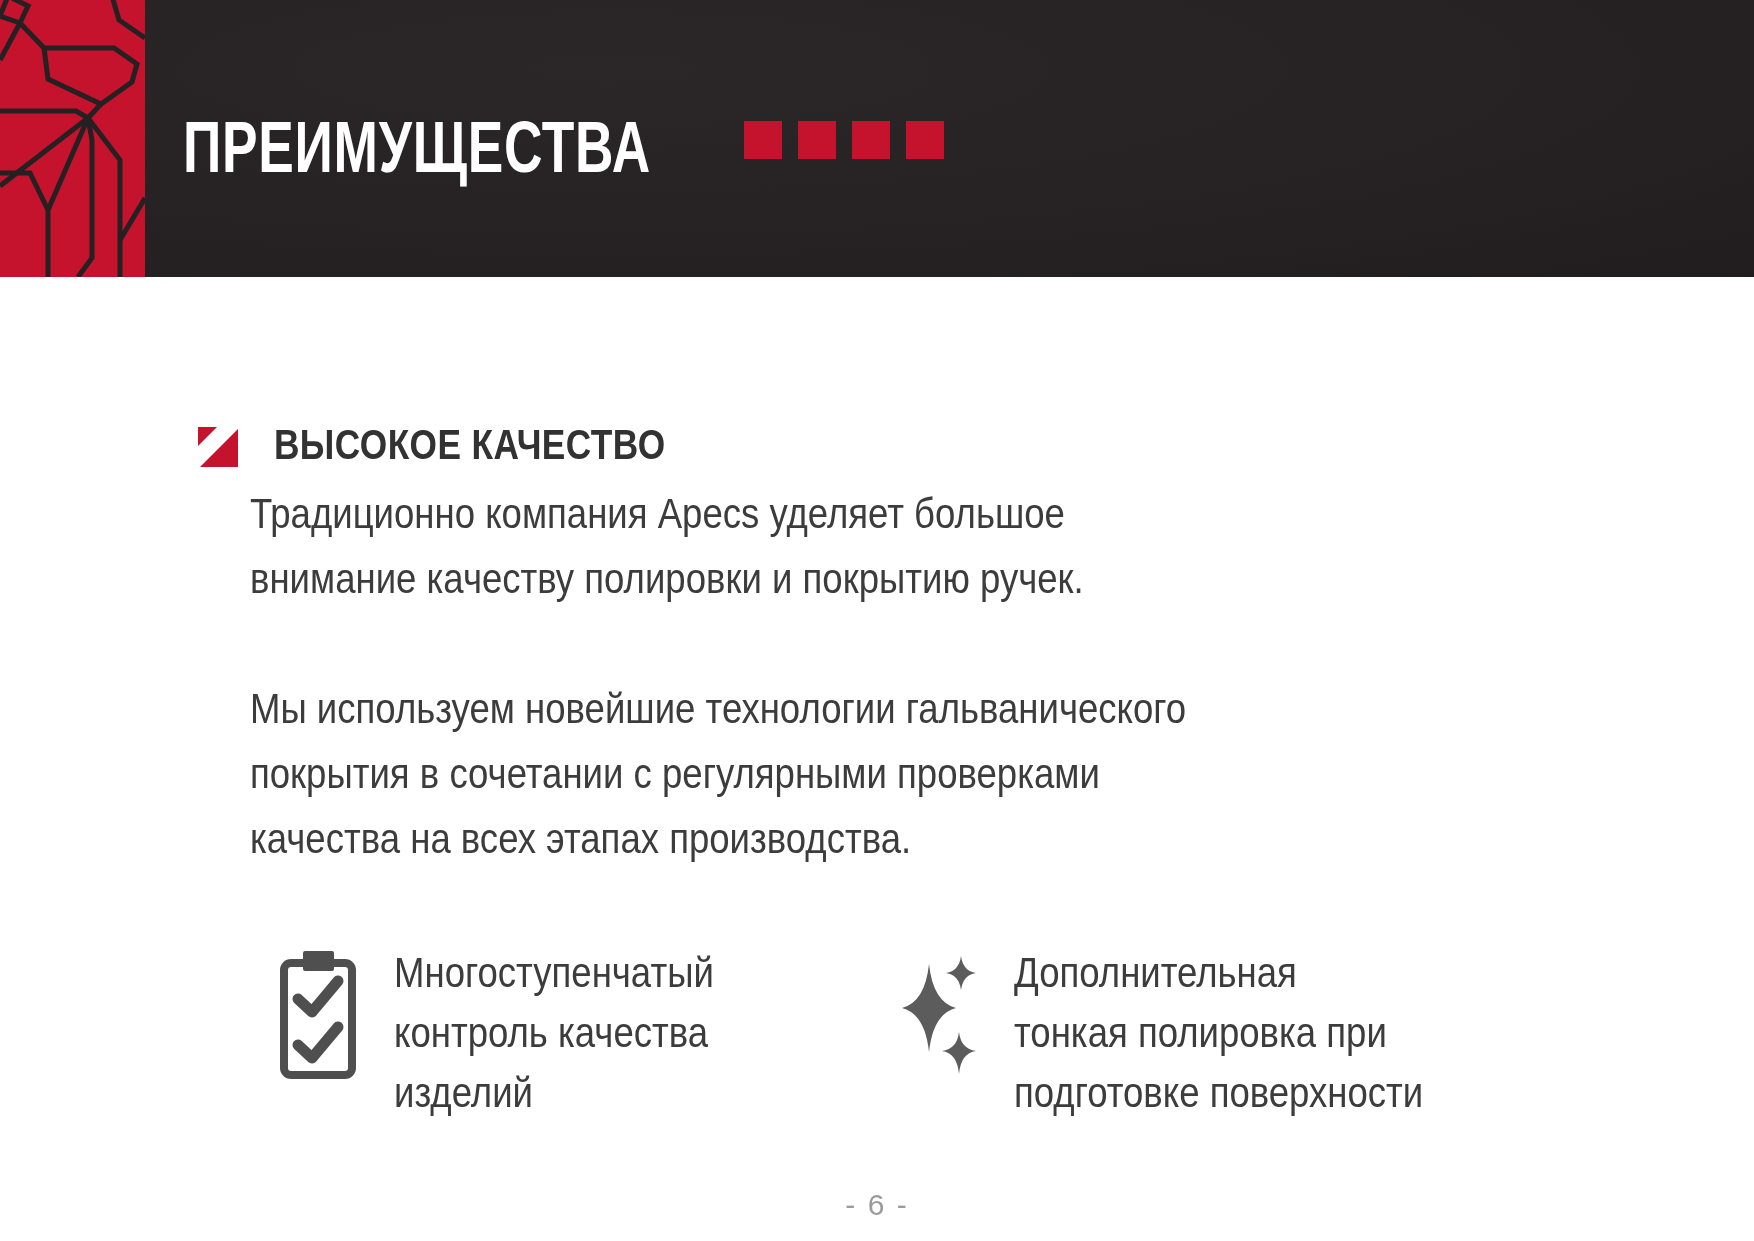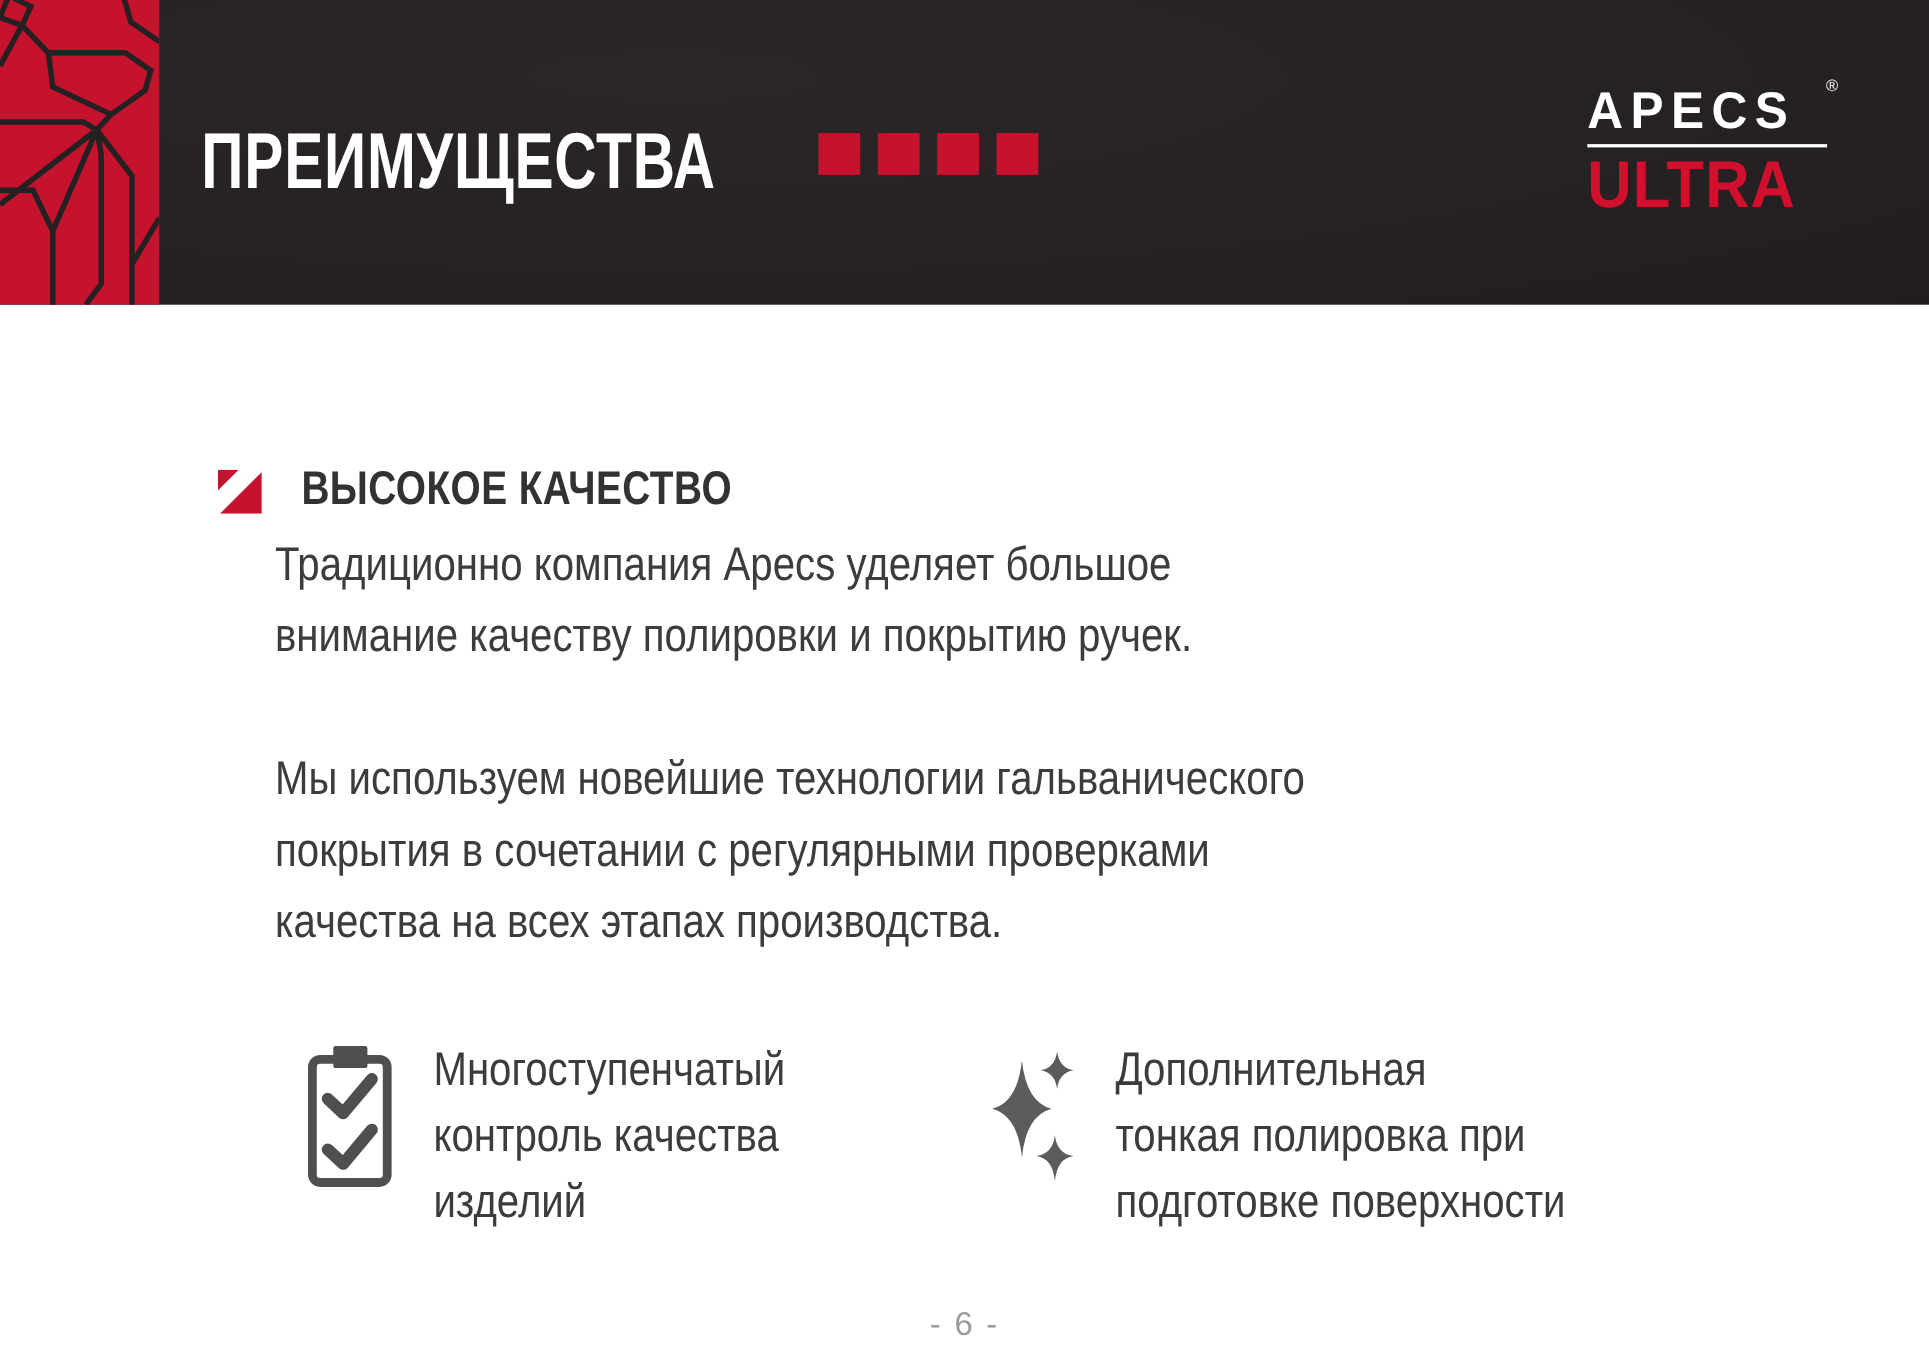--- a/index.html
+++ b/index.html
@@ -92,28 +92,20 @@
 
     <div class="slide-title">ПРЕИМУЩЕСТВА</div>
 
     <div class="title-squares">
       <div class="sq" style="background:#c5122d"></div>
       <div class="sq" style="background:#c5122d"></div>
       <div class="sq" style="background:#c5122d"></div>
       <div class="sq" style="background:#c5122d"></div>
     </div>
 
-    <div class="logo">
-      <div class="logo-top">
-        <span class="logo-brand">APECS</span>
-        <span class="logo-reg">®</span>
-      </div>
-      <div class="logo-rule"></div>
-      <div class="logo-sub" style="color:#d2102e">ULTRA</div>
-    </div>
   </div>
 
   <svg class="section-icon" width="40" height="40" viewBox="0 0 40 40">
     <polygon points="0,0 19,0 0,19" fill="#c5122d"></polygon>
     <polygon points="40,2 40,40 2,40" fill="#c5122d"></polygon>
   </svg>
 
   <div class="section-heading">ВЫСОКОЕ КАЧЕСТВО</div>
 
   <div class="para para-1">

